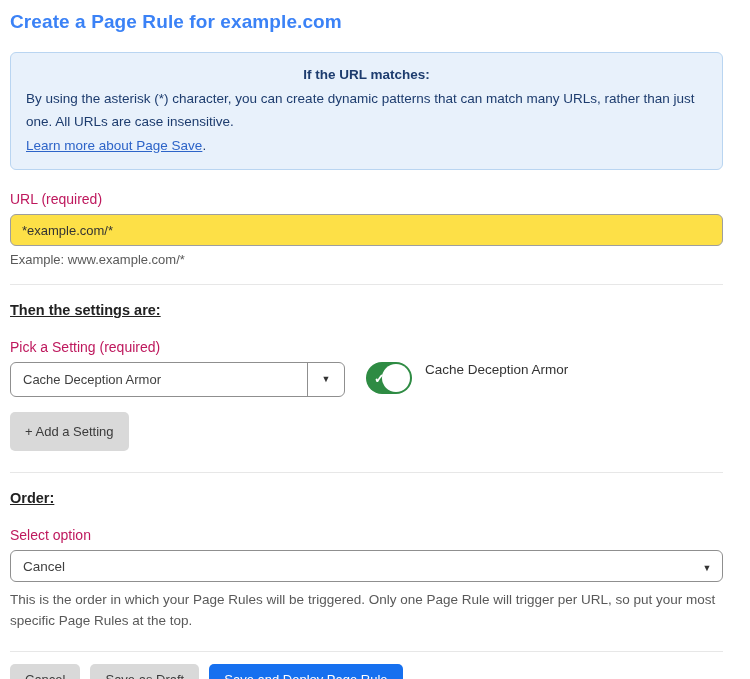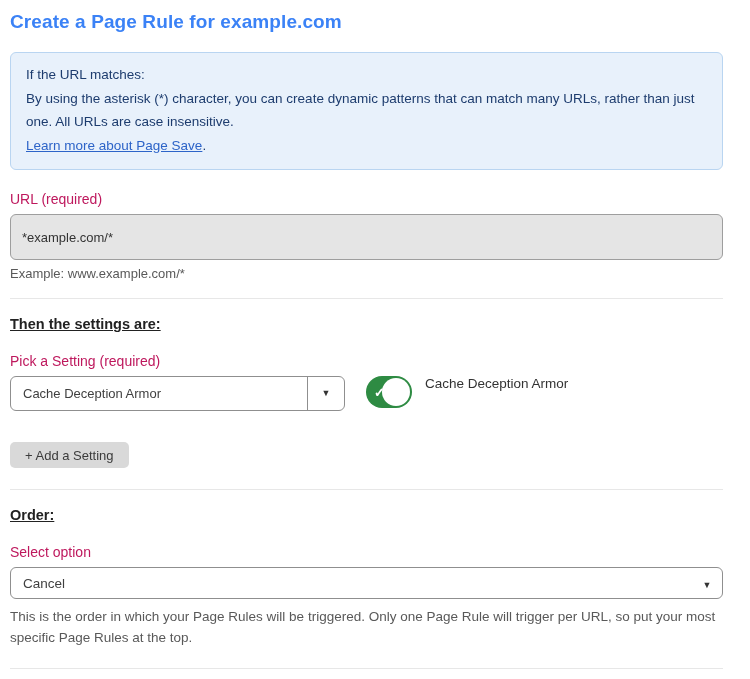--- a/index.html
+++ b/index.html
@@ -33,43 +33,43 @@
   .info-banner{
     background:var(--info-bg);
     border:1px solid var(--info-border);
     border-radius:6px;
     padding:10px 15px 12px 15px;
     color:var(--info-text);
     font-size:13.5px;
     line-height:23.5px;
     margin-bottom:21px;
   }
-  .info-heading{font-weight:400;}
+  .info-heading{font-weight:700;text-align:center;}
   .info-link{
     color:var(--link-blue);
     text-decoration:underline;
     cursor:pointer;
   }
   .field-label{
     font-size:14px;
     color:#be185d;
     margin-bottom:7px;
   }
   .text-input{
     display:block;
     width:100%;
-    height:46px;
+    height:32px;
     border:1px solid #9e9e9e;
     border-radius:6px;
     padding:0 11px;
     font-size:13px;
     color:#333;
     font-family:"Liberation Sans", sans-serif;
     outline:none;
-    background:#e5e5e5;
+    background:#fde047;
   }
   .hint{
     font-size:13px;
     color:#595959;
     margin-top:6px;
   }
   .divider{
     border:none;
     border-top:1px solid #e7e7e7;
     margin:17px 0;
@@ -153,22 +153,22 @@
     border-radius:5px;
     font-size:13px;
     font-family:"Liberation Sans", sans-serif;
     height:30px;
     padding:0 15px;
     cursor:pointer;
     color:#3b3b3b;
     background:var(--btn-gray);
   }
   .btn.add-setting{
-    margin-top:31px;
-    height:26px;
+    margin-top:15px;
+    height:39px;
   }
   .btn.primary{
     background:var(--accent-blue);
     color:#fff;
   }
   .full-select{
     width:100%;
     height:32px;
     border:1px solid #8f8f8f;
     border-radius:6px;

